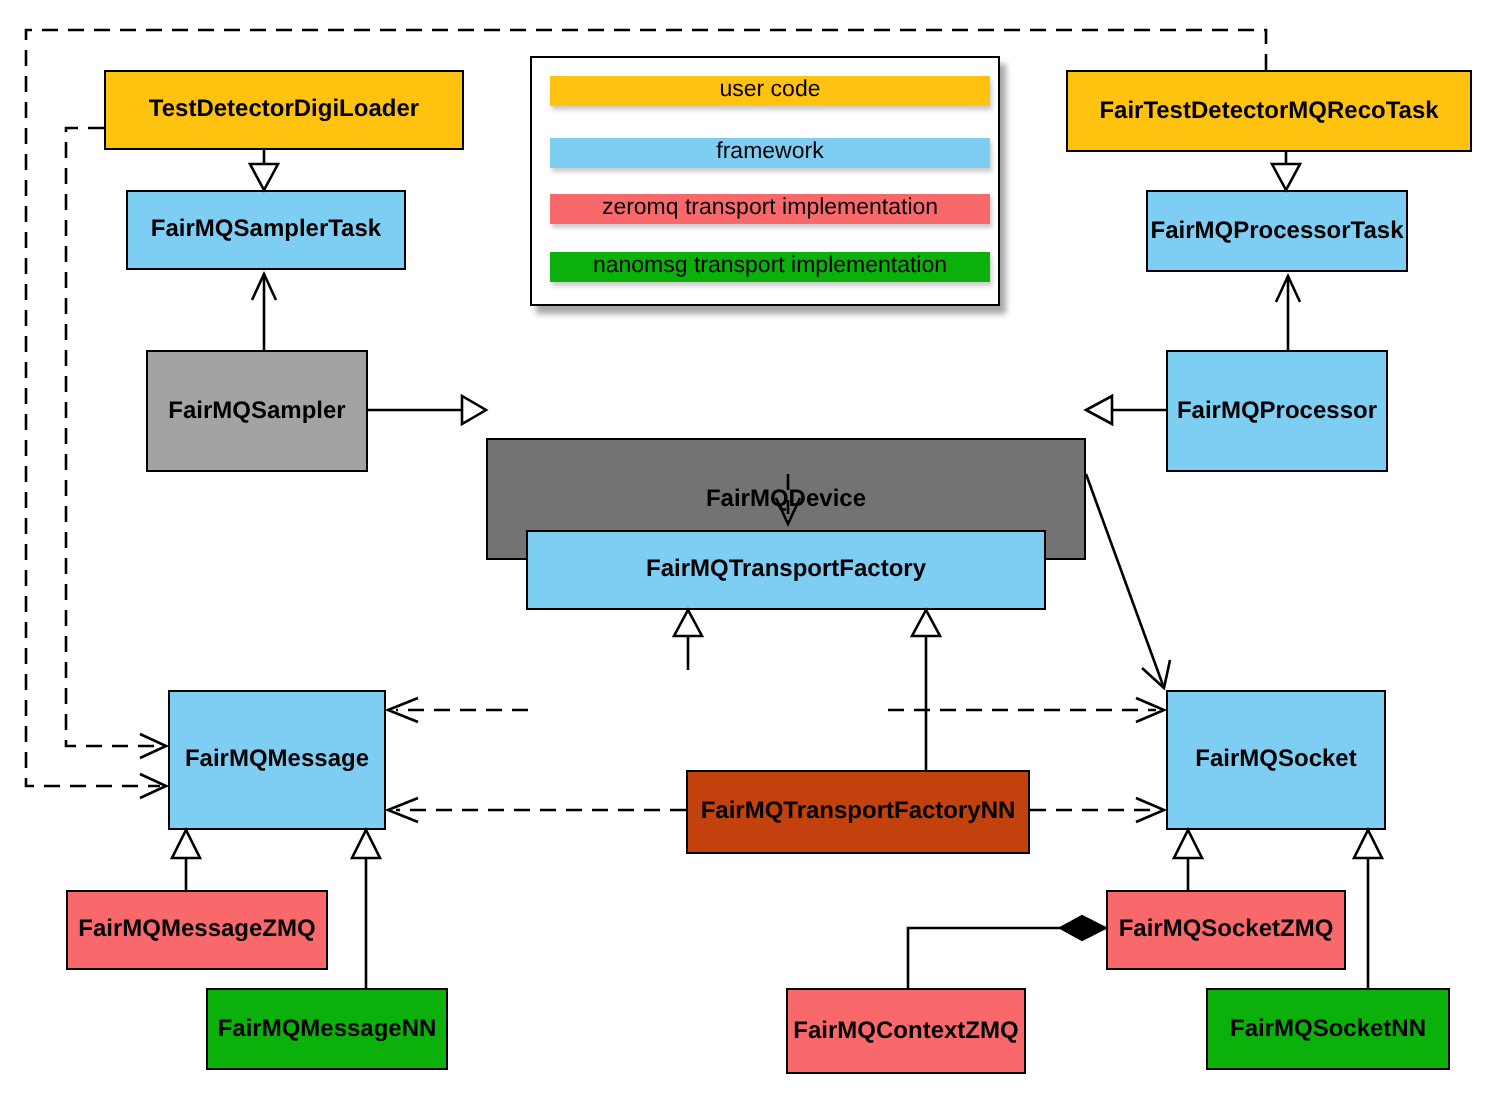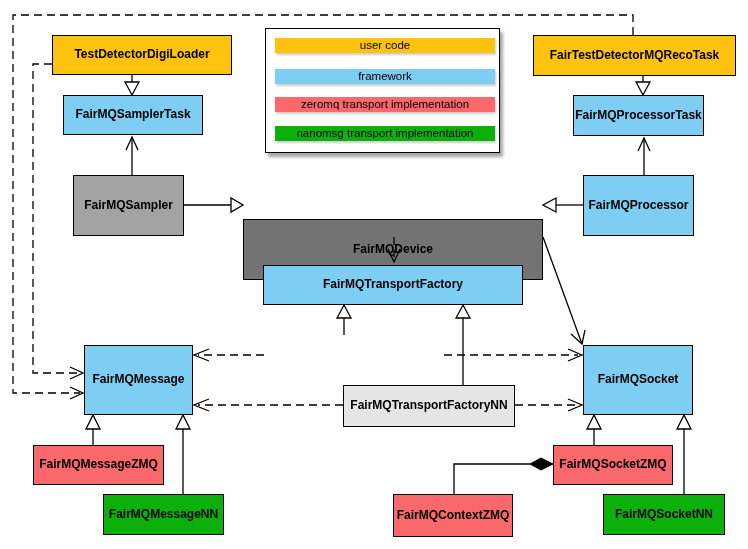--- a/index.html
+++ b/index.html
@@ -36,21 +36,21 @@
 
   <div class="node" style="left: 73px; top: 175px; width: 111px; height: 61px; background-color: #a3a3a3;">FairMQSampler</div>
 
   <div class="node" style="left: 243px; top: 175px; width: 300px; height: 61px; background-color: #737373; margin-top: 44px;">FairMQDevice</div>
 
   <div class="node" style="left: 583px; top: 175px; width: 111px; height: 61px; background-color: rgb(126, 205, 242);">FairMQProcessor</div>
 
   <div class="node abstract" style="left: 263px; top: 265px; width: 260px; height: 40px; background-color: rgb(126, 205, 242);">FairMQTransportFactory</div>
 
 
-  <div class="node" style="left: 343px; top: 385px; width: 172px; height: 42px; background-color: #e5e5e5;">FairMQTransportFactoryNN</div>
+  <div class="node" style="left: 343px; top: 385px; width: 172px; height: 42px; background-color: #c2410c;">FairMQTransportFactoryNN</div>
 
   <div class="node abstract" style="left: 84px; top: 345px; width: 109px; height: 70px; background-color: rgb(126, 205, 242);">FairMQMessage</div>
 
   <div class="node abstract" style="left: 583px; top: 345px; width: 110px; height: 70px; background-color: rgb(126, 205, 242);">FairMQSocket</div>
 
   <div class="node" style="left: 33px; top: 445px; width: 131px; height: 40px; background-color: rgb(249, 105, 107);">FairMQMessageZMQ</div>
 
   <div class="node" style="left: 393px; top: 494px; width: 120px; height: 43px; background-color: rgb(249, 105, 107);">FairMQContextZMQ</div>
 
   <div class="node" style="left: 103px; top: 494px; width: 121px; height: 41px; background-color: rgb(11, 176, 11);">FairMQMessageNN</div>

